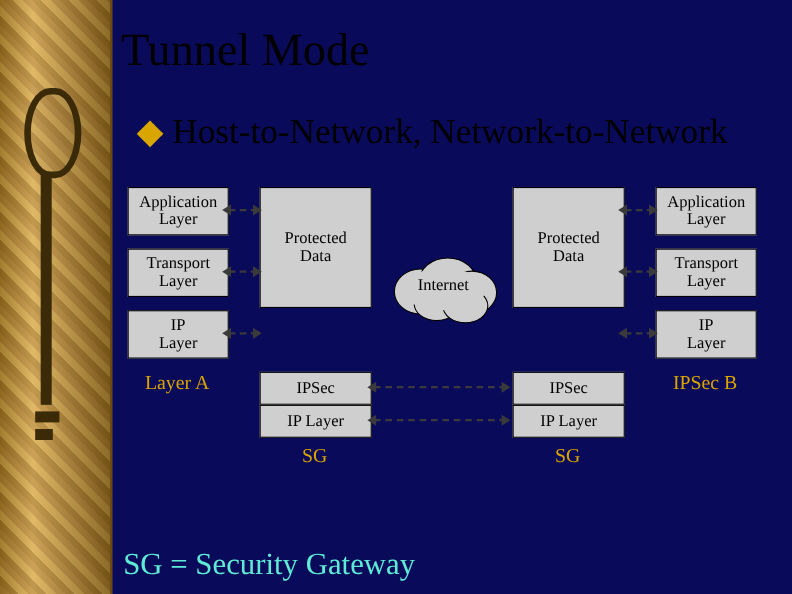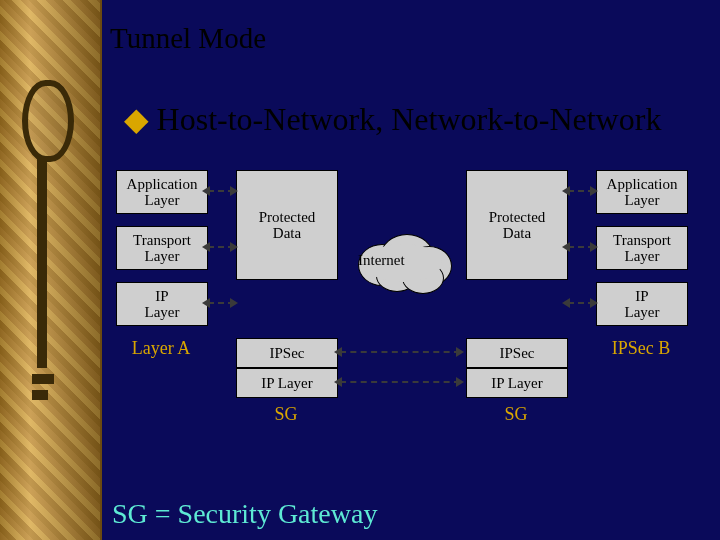--- a/index.html
+++ b/index.html
@@ -10,21 +10,21 @@
     background:
       linear-gradient(90deg,rgba(0,0,0,0.25),rgba(255,255,255,0.2) 30%,rgba(0,0,0,0.35)),
       repeating-linear-gradient(45deg,#c08a2e 0 6px,#b37f23 6px 12px,#d8a640 12px 18px),
       #b8862f;
     border-right:2px solid #6b4a10}
   .key{position:absolute;left:22px;top:80px;width:40px}
   .ring{width:40px;height:70px;border:6px solid #3a2a08;border-radius:50%/55%;background:rgba(0,0,0,0.05)}
   .shaft{width:10px;height:210px;background:#3a2a08;margin:-4px auto 0}
   .tooth{width:22px;height:10px;background:#3a2a08;margin-left:10px;margin-top:6px}
 
-  .title{position:absolute;left:110px;top:22px;font-size:29px;color:#000}
+  .title{position:absolute;left:110px;top:22px;font-size:42px;color:#000}
   .sub{position:absolute;left:124px;top:100px;font-size:32px;color:#000}
   .dbullet{color:#d9a600;margin-right:8px}
 
   .canvas{position:absolute;left:96px;top:160px;width:610px;height:330px}
   .box{position:absolute;background:#cfcfcf;border:1.5px solid #000;text-align:center;display:flex;align-items:center;justify-content:center;font-size:15px;line-height:1.1}
   .lbl{position:absolute;color:#d9a600;font-size:18px;text-align:center;width:90px}
 
   
   .aApp{left:20px;top:10px;width:90px;height:42px}
   .aTrn{left:20px;top:66px;width:90px;height:42px}
@@ -51,21 +51,21 @@
 
   
   .cloudWrap{position:absolute;left:262px;top:74px;width:90px;height:56px}
   .cloud{position:absolute;background:#cfcfcf;border-radius:50%;border:1.5px solid #000}
   .c1{width:46px;height:40px;left:0;top:10px}
   .c2{width:52px;height:44px;left:22px;top:0}
   .c3{width:44px;height:38px;left:48px;top:12px}
   .c4{width:40px;height:30px;left:18px;top:26px}
   .c5{width:40px;height:30px;left:44px;top:28px}
   .cloudCover{position:absolute;left:6px;top:10px;width:78px;height:38px;background:#cfcfcf;border-radius:50%}
-  .cloudTxt{position:absolute;left:0;top:18px;width:90px;text-align:left;font-size:15px}
+  .cloudTxt{position:absolute;left:0;top:18px;width:90px;text-align:center;font-size:15px}
 
   
   .dash{position:absolute;border-top:2px dashed #3a3a3a;height:0}
   .vshort{width:26px}
   .vmed{width:120px}
   
   .rowApp{top:30px}.rowTrn{top:86px}.rowIp{top:142px}.rowSec{top:191px}.rowIpl{top:221px}
   
   .tipR,.tipL{position:absolute;width:0;height:0;border-top:5px solid transparent;border-bottom:5px solid transparent}
   .tipR{border-left:8px solid #3a3a3a}

